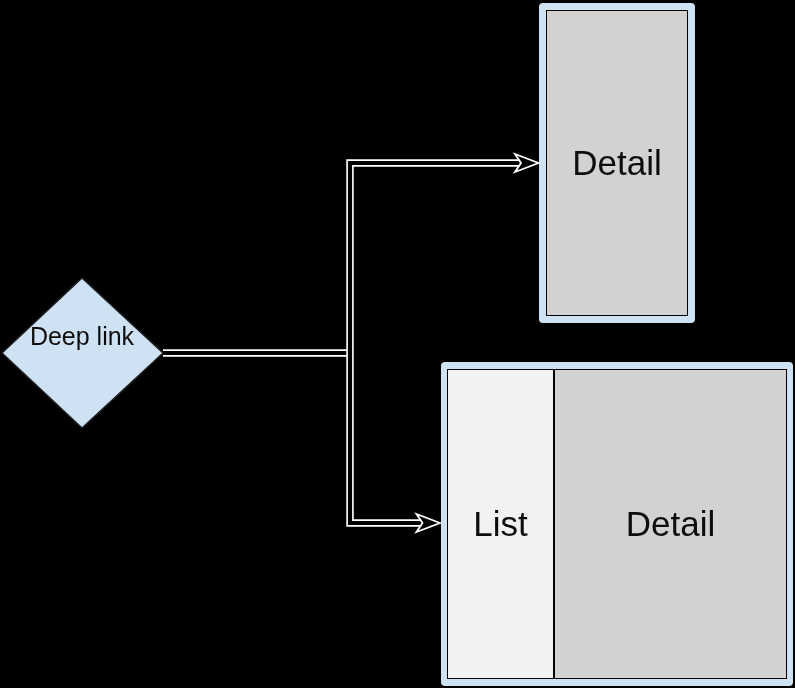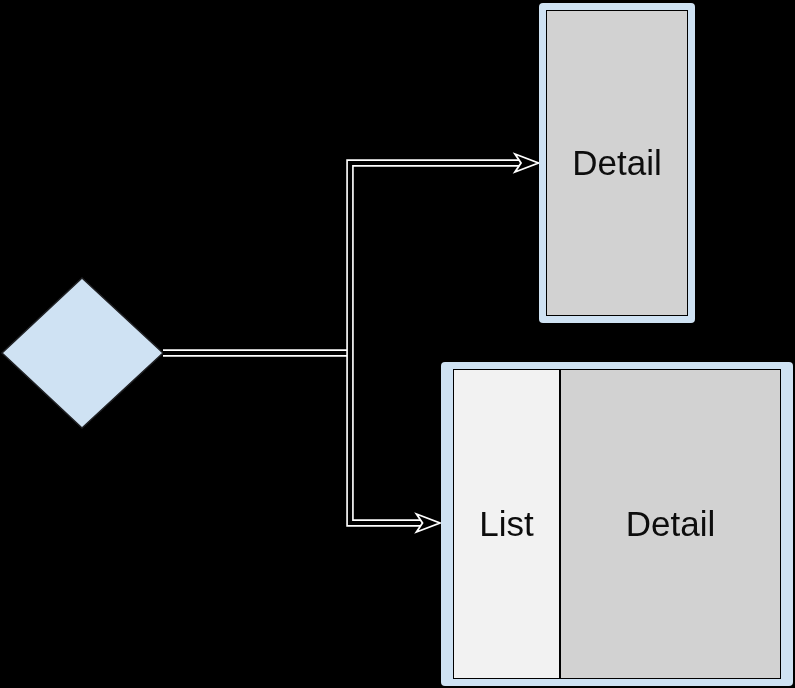--- a/index.html
+++ b/index.html
@@ -28,21 +28,21 @@
   .diamond{fill:var(--node-fill);stroke:var(--node-border);stroke-width:1.5;}
   .diamond-label{
     position:absolute;left:17px;top:320px;width:130px;
     text-align:center;font-size:25px;line-height:33px;color:var(--text);
   }
   .device{
     position:absolute;background:var(--device-frame);
     border-radius:4px;box-sizing:border-box;
   }
   .device.phone{left:539px;top:3px;width:156px;height:320px;padding:7px;}
-  .device.tablet{left:441px;top:362px;width:352px;height:324px;padding:7px 12px;}
+  .device.tablet{left:441px;top:362px;width:352px;height:324px;padding:7px 6px;}
   .screen{
     width:100%;height:100%;box-sizing:border-box;
     border:1.5px solid var(--screen-border);
     display:flex;flex-direction:row;
   }
   .pane{
     display:flex;align-items:center;justify-content:center;
     font-size:35px;color:var(--text);white-space:nowrap;
   }
   .pane.detail{background:var(--detail-fill);flex:1;}
@@ -63,20 +63,21 @@
     <path class="conn-outer" d="M163 353 H352"></path>
     <path class="conn-inner" d="M163 353 H352"></path>
 
     <path class="conn-outer" d="M521 163 H350 V523 H422"></path>
     <path class="conn-inner" d="M521 163 H350 V523 H422"></path>
 
     <polygon class="arrow-head" points="515,154 538.5,163 515,172 521,163"></polygon>
     <polygon class="arrow-head" points="416.5,514 440,523 416.5,532 422.5,523"></polygon>
   </svg>
 
+  <div class="diamond-label">Deep link</div>
 
   <div class="device phone">
     <div class="screen">
       <div class="pane detail">Detail</div>
     </div>
   </div>
 
   <div class="device tablet">
     <div class="screen">
       <div class="pane list">List</div>

